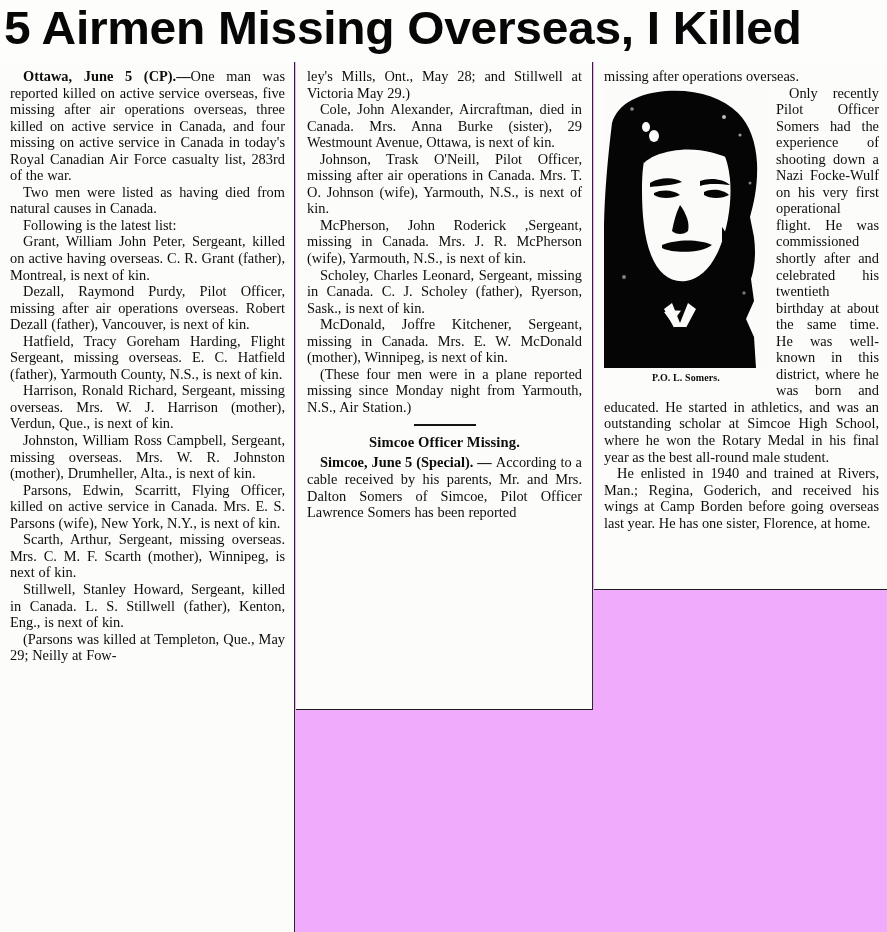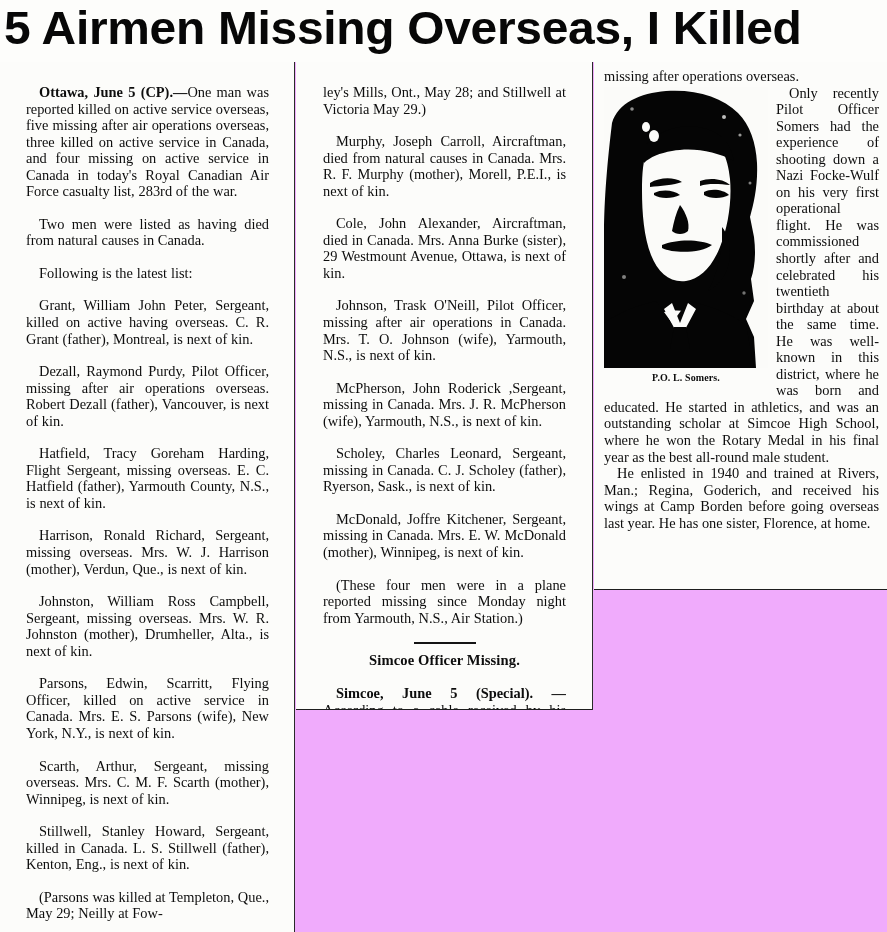--- a/index.html
+++ b/index.html
@@ -53,21 +53,21 @@
   #vrule2{ left:592px;height:648px;}
 
   .body-txt{
     font-size:14.4px;
     line-height:16.55px;
     text-align:justify;
     text-justify:inter-word;
     hyphens:none;
     word-spacing:0.2px;
   }
-  .body-txt p{ margin:16px; text-indent:13px; }
+  .body-txt p{ margin:0; text-indent:13px; }
   .body-txt p.noind{ text-indent:0; }
   .lead{ font-weight:700; }
 
   
   .short-rule{
     width:62px;height:2px;background:#141414;
     margin:9px auto 8px auto;
   }
   .subhead{
     font-weight:700;
@@ -144,21 +144,20 @@
       <p>Scarth, Arthur, Sergeant, missing overseas. Mrs. C. M. F. Scarth (mother), Winnipeg, is next of kin.</p>
       <p>Stillwell, Stanley Howard, Sergeant, killed in Canada. L. S. Stillwell (father), Kenton, Eng., is next of kin.</p>
       <p>(Parsons was killed at Templeton, Que., May 29; Neilly at Fow-</p>
     </div>
   </div>
   <div class="vrule" id="vrule1"></div>
 
   <div id="col2" class="col">
     <div class="body-txt">
       <p class="noind">ley's Mills, Ont., May 28; and Stillwell at Victoria May 29.)</p>
-      <p>Murphy, Joseph Carroll, Aircraftman, died from natural causes in Canada. Mrs. R. F. Murphy (mother), Morell, P.E.I., is next of kin.</p>
       <p>Cole, John Alexander, Aircraftman, died in Canada. Mrs. Anna Burke (sister), 29 Westmount Avenue, Ottawa, is next of kin.</p>
       <p>Johnson, Trask O'Neill, Pilot Officer, missing after air operations in Canada. Mrs. T. O. Johnson (wife), Yarmouth, N.S., is next of kin.</p>
       <p>McPherson, John Roderick ,Sergeant, missing in Canada. Mrs. J. R. McPherson (wife), Yarmouth, N.S., is next of kin.</p>
       <p>Scholey, Charles Leonard, Sergeant, missing in Canada. C. J. Scholey (father), Ryerson, Sask., is next of kin.</p>
       <p>McDonald, Joffre Kitchener, Sergeant, missing in Canada. Mrs. E. W. McDonald (mother), Winnipeg, is next of kin.</p>
       <p>(These four men were in a plane reported missing since Monday night from Yarmouth, N.S., Air Station.)</p>
     </div>
     <div class="short-rule"></div>
     <div class="subhead">Simcoe Officer Missing.</div>
     <div class="body-txt">

